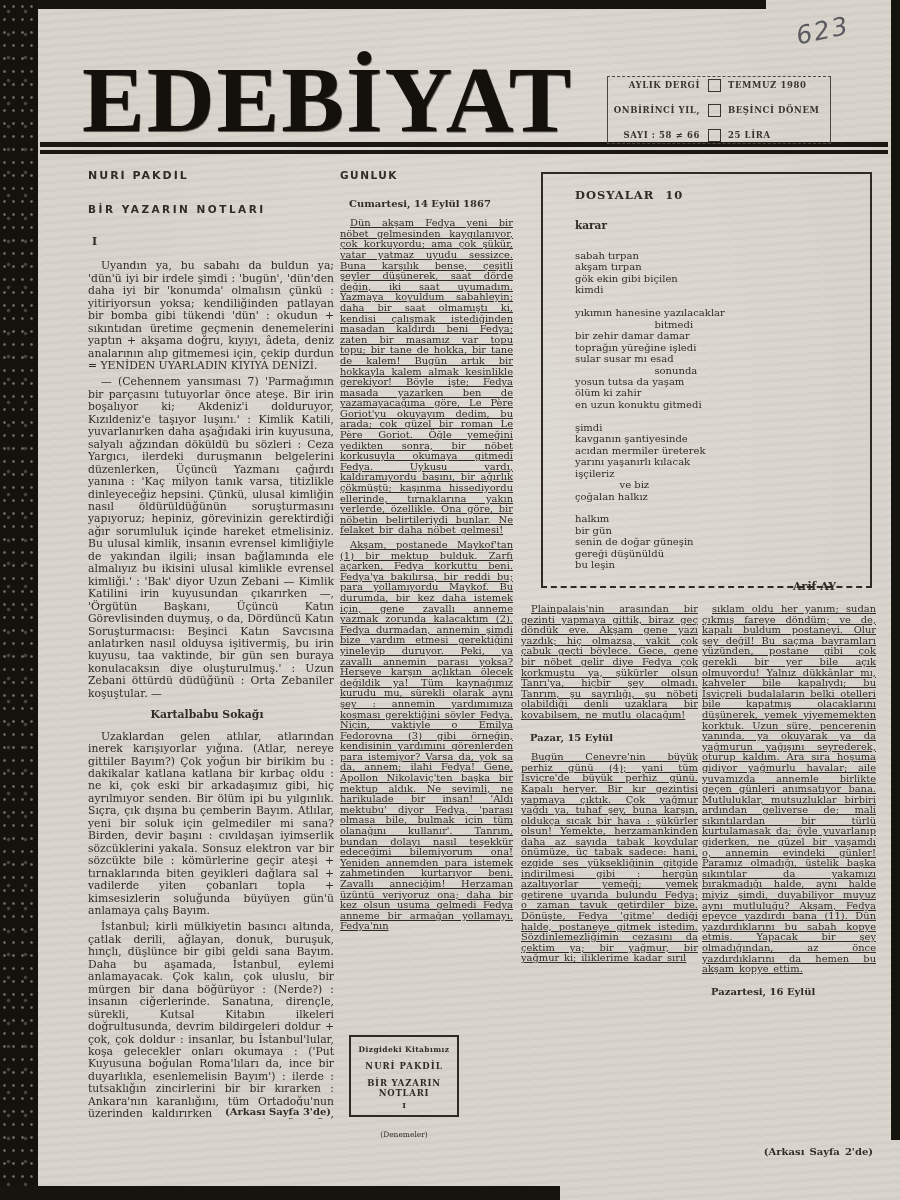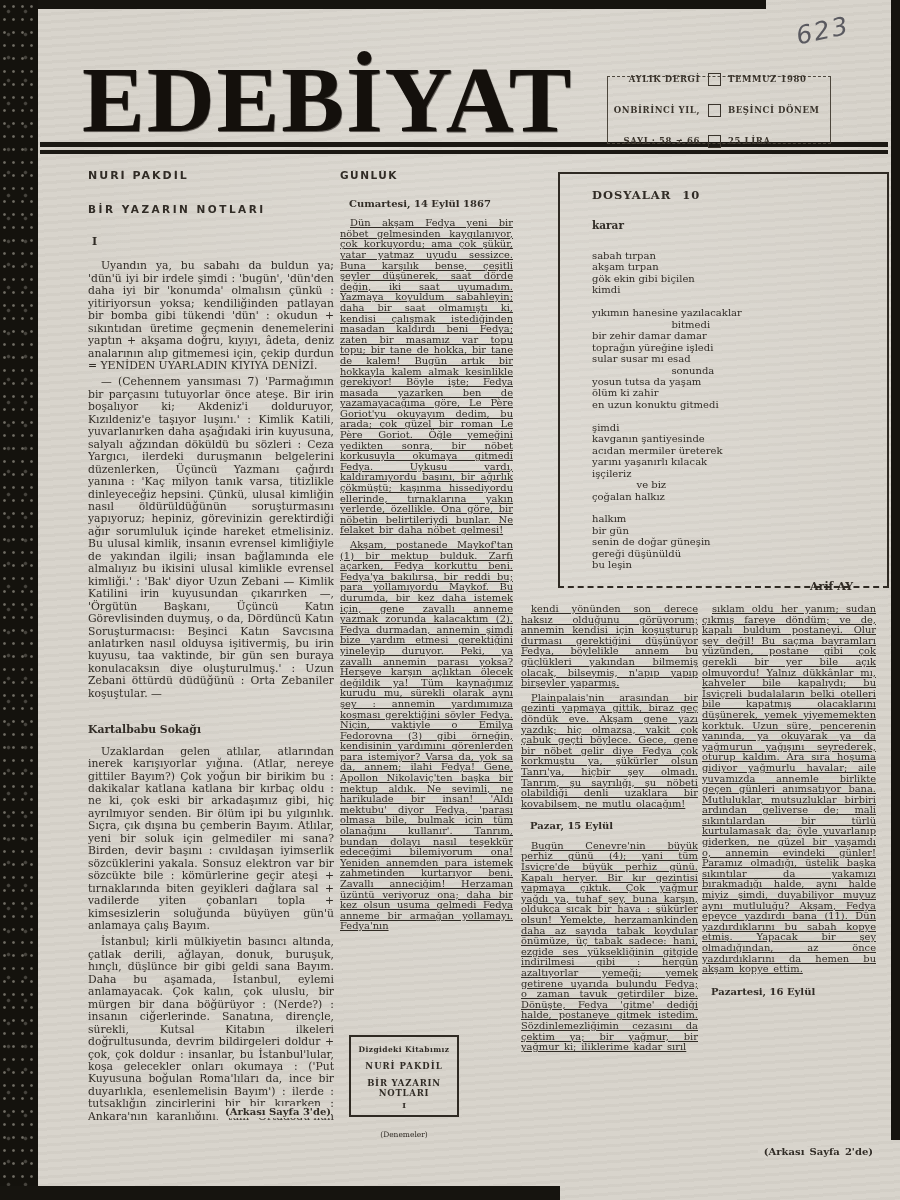--- a/index.html
+++ b/index.html
@@ -35,54 +35,54 @@
     font-family:Liberation Serif, serif;font-weight:bold;
     font-size:94px;letter-spacing:2px;color:#14100c;
     text-shadow:0.6px 0.6px 0.7px rgba(20,16,12,0.65);
   }
   .rule-a{position:absolute;left:40px;top:142px;width:848px;height:5px;background:#1b1813;}
   .rule-b{position:absolute;left:40px;top:150px;width:848px;height:4px;background:#1b1813;}
   
   .infobox{
     position:absolute;left:607px;top:76px;width:222px;height:66px;
     border:1px solid #4c463c;border-top-style:dashed;border-bottom-style:dashed;
-    display:flex;flex-direction:column;justify-content:center;gap:18px;
+    display:flex;flex-direction:column;justify-content:center;gap:12px;
     font-size:8.5px;letter-spacing:.6px;color:#3a342c;font-weight:bold;
   }
   .inforow{display:flex;align-items:center;}
   .inforow .l{width:92px;text-align:right;}
   .inforow .r{flex:1;text-align:left;padding-left:7px;}
   .cbx{width:11px;height:11px;border:1.4px solid #3a342c;margin-left:8px;flex:none;background:transparent;}
   
   .col{position:absolute;text-align:justify;overflow:hidden;}
   .para{margin:4px 0 3px 0;text-indent:13px;}
   .noindent{text-indent:0;}
   .continued{
     position:absolute;bottom:2px;right:3px;font-weight:bold;
     background:#d8d4cc;padding-left:6px;font-size:10px;
   }
   
   .col1{left:88px;top:170px;width:246px;height:950px;font-size:10.8px;line-height:12.45px;}
   .c1-author{font-family:"DejaVu Sans",sans-serif;font-weight:bold;font-size:11px;letter-spacing:2px;text-align:left;margin-bottom:21px;}
   .c1-title{font-family:"DejaVu Sans",sans-serif;font-weight:bold;font-size:10.5px;letter-spacing:2.5px;text-align:left;margin-bottom:20px;}
   .c1-numeral{font-weight:bold;font-size:11px;text-align:left;margin-bottom:12px;text-indent:4px;}
-  .c1-subhead{font-weight:bold;font-size:10.8px;text-align:left;padding-right:8px;margin:24px 0 9px 0;}
+  .c1-subhead{font-weight:bold;font-size:10.8px;text-align:center;padding-right:8px;margin:9px 0 9px 0;}
   
   .ncol{font-size:9.9px;line-height:10.6px;word-spacing:1.6px;}
   .ncol .para{margin-bottom:2px;text-indent:10px;text-decoration:underline;}
   .col2{left:340px;top:170px;width:173px;height:858px;}
   .c2-author{font-family:"DejaVu Sans",sans-serif;font-weight:bold;font-size:10.5px;letter-spacing:.8px;line-height:13px;text-align:left;margin-bottom:16px;word-spacing:normal;}
   .c2-title{font-family:"DejaVu Sans",sans-serif;font-weight:bold;font-size:10.5px;letter-spacing:1.5px;text-align:left;margin-bottom:18px;}
   .date-head{font-weight:bold;font-size:10px;text-align:left;text-indent:9px;margin:12px 0 9px 0;word-spacing:normal;}
   
   .col4{left:521px;top:600px;width:177px;height:560px;}
   .col5{left:702px;top:600px;width:174px;height:560px;}
   
   .poem-box{
-    position:absolute;left:558px;top:172px;width:331px;height:416px;
+    position:absolute;left:541px;top:172px;width:331px;height:416px;
     border:2px solid #2f2a23;border-bottom-style:dashed;
     padding:14px 20px 0 32px;box-sizing:border-box;
   }
   .poem-series{font-weight:bold;font-size:11.5px;letter-spacing:1px;word-spacing:6px;margin-bottom:17px;}
   .poem-title{font-weight:bold;font-size:10.5px;margin-bottom:19px;}
   .poem-body{font-size:10px;line-height:11.45px;white-space:pre-wrap;}
   .poem-sign{font-weight:bold;font-size:11px;text-align:right;padding-right:14px;margin-top:9px;}
   
   .book-box{
     position:absolute;left:349px;top:1035px;width:110px;height:82px;
@@ -181,21 +181,20 @@
 
 halkım
 bir gün
 senin de doğar güneşin
 gereği düşünüldü
 bu leşin</div>
     <div class="poem-sign">Arif AY</div>
   </div>
 
   <div class="col ncol col4">
-    <p class="para noindent">kendi yönünden son derece haksız olduğunu görüyorum; annemin kendisi için koşuşturup durması gerektiğini düşünüyor Fedya, böylelikle annem bu güçlükleri yakından bilmemiş olacak, bilseymiş, n'apıp yapıp birşeyler yaparmış.</p>
     <div>
         <p class="para">Plainpalais'nin arasından bir gezinti yapmaya gittik, biraz geç döndük eve. Akşam gene yazı yazdık; hiç olmazsa, vakit çok çabuk geçti böylece. Gece, gene bir nöbet gelir diye Fedya çok korkmuştu ya, şükürler olsun Tanrı'ya, hiçbir şey olmadı. Tanrım, şu sayrılığı, şu nöbeti olabildiği denli uzaklara bir kovabilsem, ne mutlu olacağım!</p>
       </div>
     <div class="date-head">Pazar, 15 Eylül</div>
     <div>
         <p class="para">Bugün Cenevre'nin büyük perhiz günü (4); yani tüm İsviçre'de büyük perhiz günü. Kapalı heryer. Bir kır gezintisi yapmaya çıktık. Çok yağmur yağdı ya, tuhaf şey, buna karşın, oldukça sıcak bir hava : şükürler olsun! Yemekte, herzamankinden daha az sayıda tabak koydular önümüze, üç tabak sadece: hani, ezgide ses yüksekliğinin gitgide indirilmesi gibi : hergün azaltıyorlar yemeği; yemek getirene uyarıda bulundu Fedya; o zaman tavuk getirdiler bize. Dönüşte, Fedya 'gitme' dediği halde, postaneye gitmek istedim. Sözdinlemezliğimin cezasını da çektim ya; bir yağmur, bir yağmur ki; iliklerime kadar sırıl</p>
       </div>
   </div>
 
   <div class="col ncol col5">

